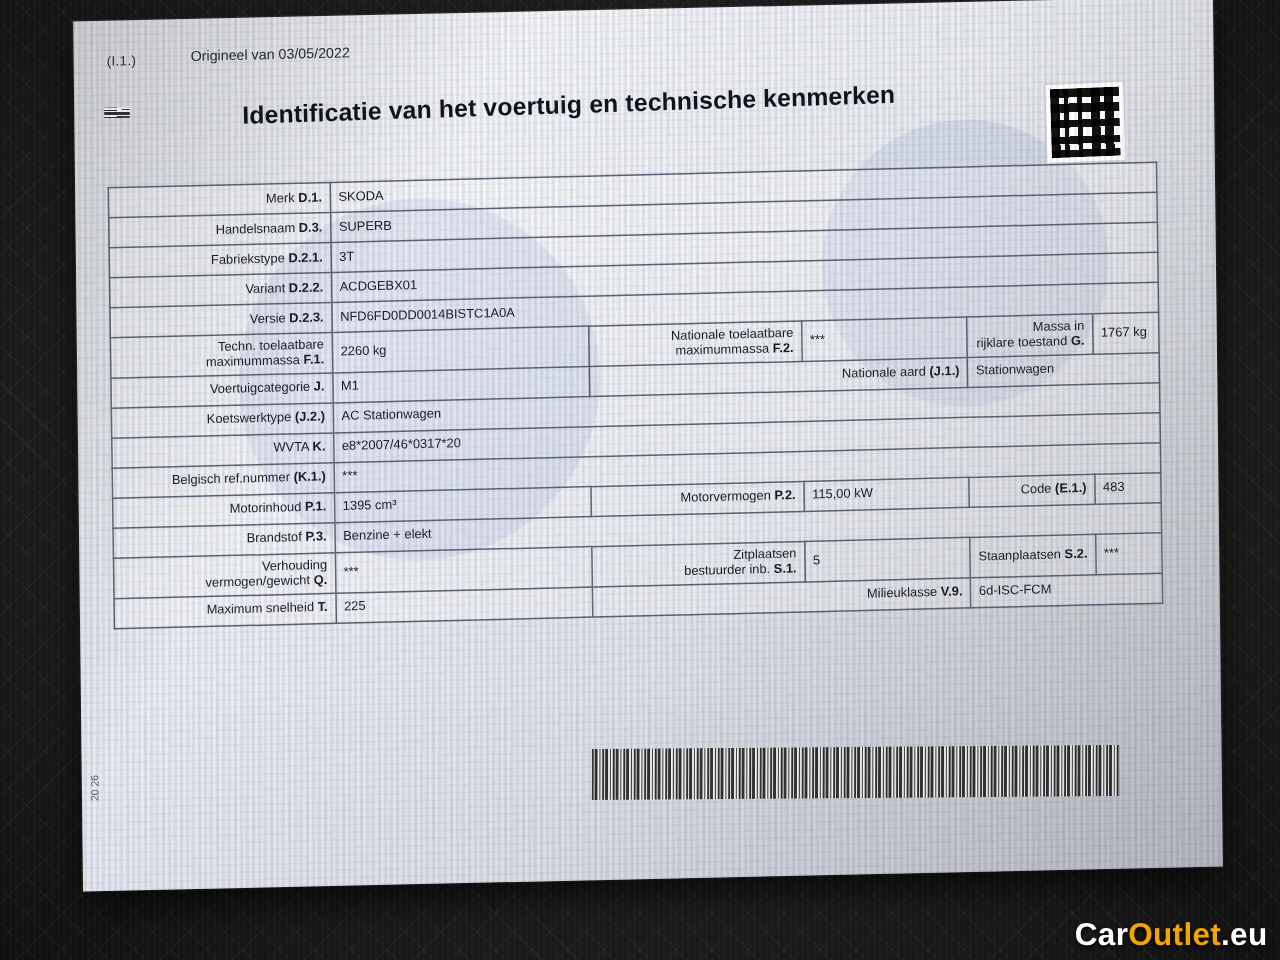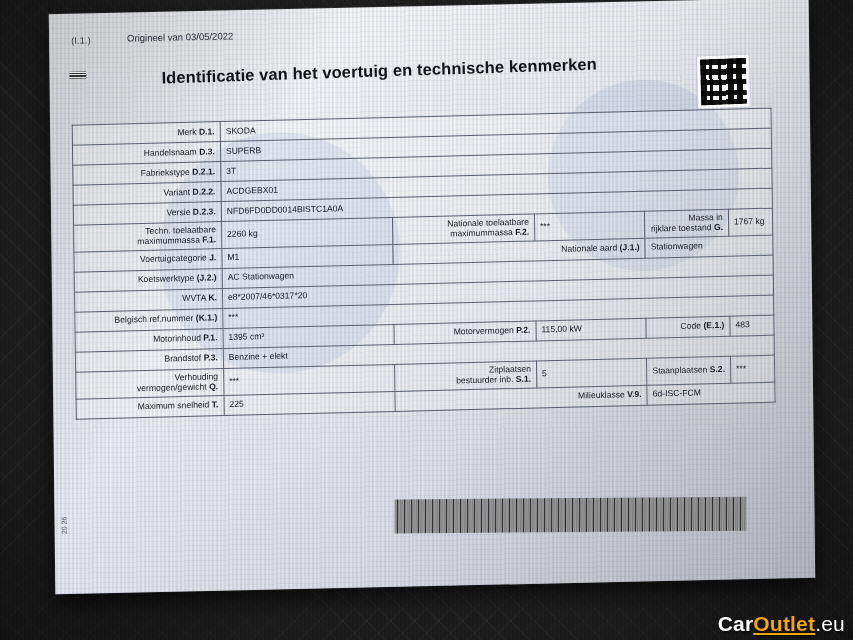--- a/index.html
+++ b/index.html
@@ -162,22 +162,22 @@
     position: absolute;
     right: 8px;
     bottom: 4px;
     z-index: 20;
     color: #ffffff;
     font-size: 21px;
     font-weight: bold;
     letter-spacing: .2px;
     text-shadow: 0 1px 3px rgba(0,0,0,.9);
   }
-  #watermark .accent { color: #f0a500; text-decoration: underline; }
-  #watermark .tld { color: #ffffff; font-weight: normal; }
+  #watermark .accent { color: #f0a500; }
+  #watermark .tld { color: #ffffff; font-weight: bold; }
 </style>
 </head>
 <body>
 
 <div id="scene">
 
   <div id="paper">
 
     <div class="layer" id="hdr-left">(I.1.)</div>
     <div class="layer" id="hdr-orig">Origineel van 03/05/2022</div>

